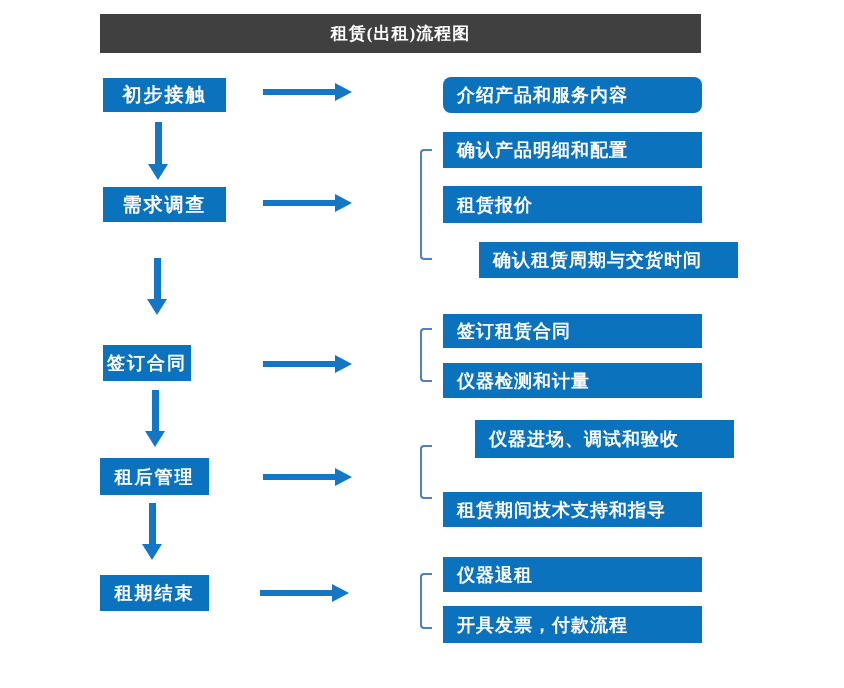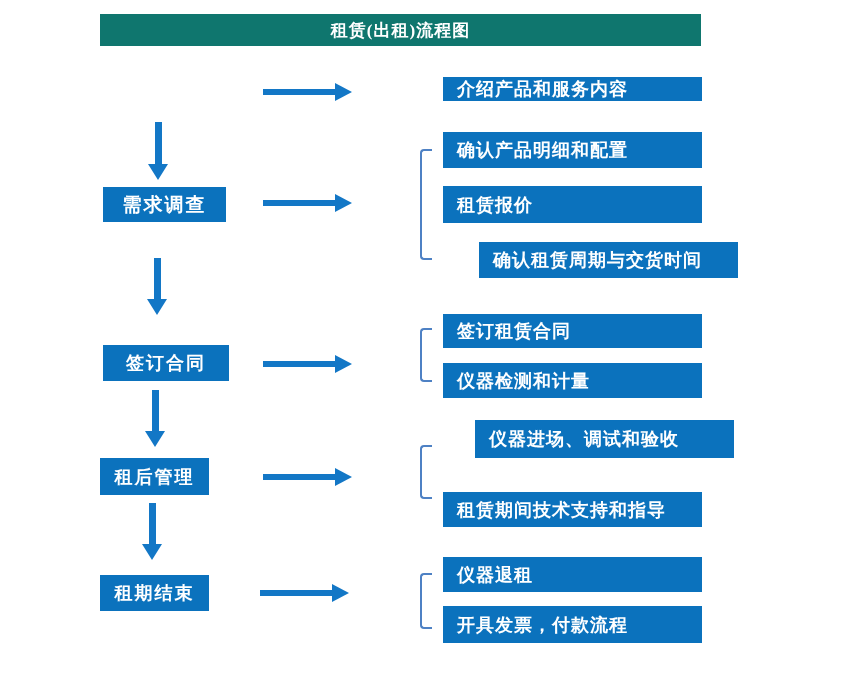--- a/index.html
+++ b/index.html
@@ -13,22 +13,22 @@
     height: 688px;
     background: #ffffff;
     font-family: "Liberation Serif", "DejaVu Serif", serif;
     overflow: hidden;
   }
 
   
   .title-bar {
     position: absolute;
     left: 100px; top: 14px;
-    width: 601px; height: 32px;
-    background: #0f766e;
+    width: 601px; height: 39px;
+    background: #404040;
     color: #ffffff;
     font-size: 17px;
     font-weight: bold;
     display: flex;
     align-items: center;
     justify-content: center;
     letter-spacing: 1px;
   }
 
   
@@ -38,41 +38,41 @@
     color: #ffffff;
     font-size: 19px;
     font-weight: bold;
     display: flex;
     align-items: center;
     justify-content: center;
     letter-spacing: 2px;
   }
   .stage-1 { left: 103px; top: 78px;  width: 123px; height: 34px; }
   .stage-2 { left: 103px; top: 187px; width: 123px; height: 35px; }
-  .stage-3 { left: 103px; top: 345px; width: 126px; height: 36px; font-size: 18px; }
+  .stage-3 { left: 103px; top: 345px; width: 88px; height: 36px; font-size: 18px; }
   .stage-4 { left: 100px; top: 458px; width: 109px; height: 37px; font-size: 18px; }
   .stage-5 { left: 100px; top: 575px; width: 109px; height: 36px; font-size: 18px; text-align: right; }
 
   
   .detail-box {
     position: absolute;
     left: 443px;
     width: 259px;
     background: #0b72bd;
     color: #ffffff;
     font-size: 18px;
     font-weight: bold;
     display: flex;
     align-items: center;
     padding-left: 14px;
     box-sizing: border-box;
     letter-spacing: 1px;
     white-space: nowrap;
   }
-  .r1  { top: 77px;  height: 24px; }
+  .r1  { top: 77px;  height: 36px; border-radius: 8px; }
   .r2  { top: 132px; height: 36px; }
   .r3  { top: 186px; height: 37px; }
   .r4  { top: 242px; height: 36px; margin-left: 36px; }
   .r5  { top: 314px; height: 34px; }
   .r6  { top: 363px; height: 35px; }
   .r7  { top: 420px; height: 38px; margin-left: 32px; }
   .r8  { top: 492px; height: 35px; }
   .r9  { top: 557px; height: 35px; }
   .r10 { top: 606px; height: 37px; }
 
@@ -136,20 +136,21 @@
   .b4 { top: 445px; height: 54px;  }
   .b5 { top: 573px; height: 56px;  }
 </style>
 </head>
 <body>
 
 <div id="canvas">
 
   <div class="title-bar">租赁(出租)流程图</div>
 
+  <div class="stage-box stage-1">初步接触</div>
   <div class="stage-box stage-2">需求调查</div>
   <div class="stage-box stage-3">签订合同</div>
   <div class="stage-box stage-4">租后管理</div>
   <div class="stage-box stage-5">租期结束</div>
 
   <div class="v-arrow v1"></div>
   <div class="v-arrow v2"></div>
   <div class="v-arrow v3"></div>
   <div class="v-arrow v4"></div>
 

